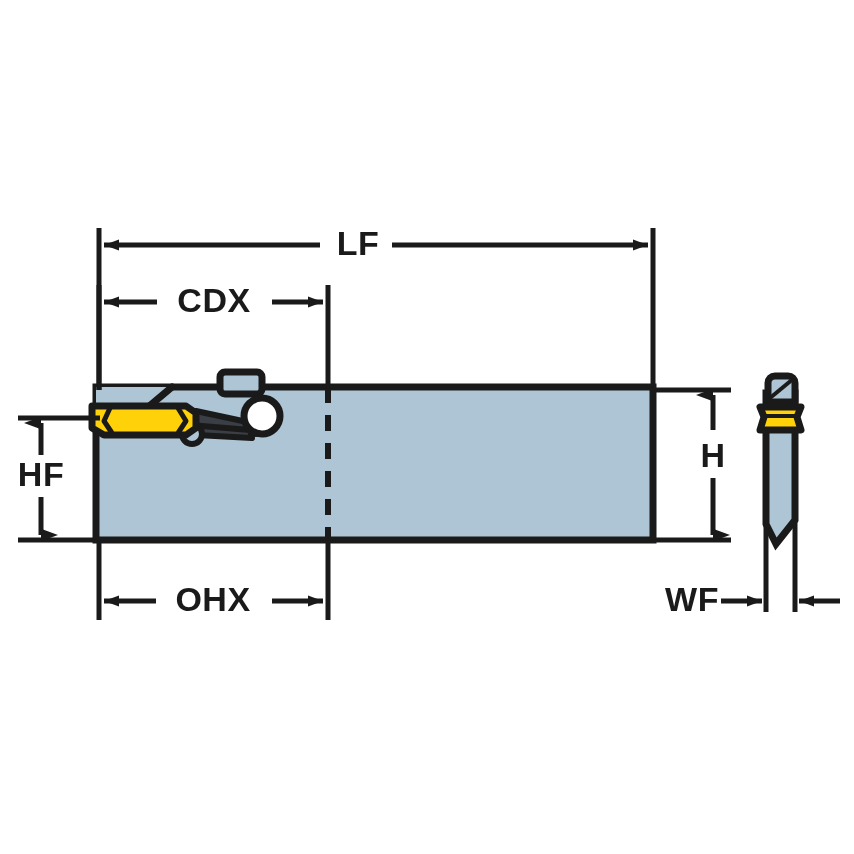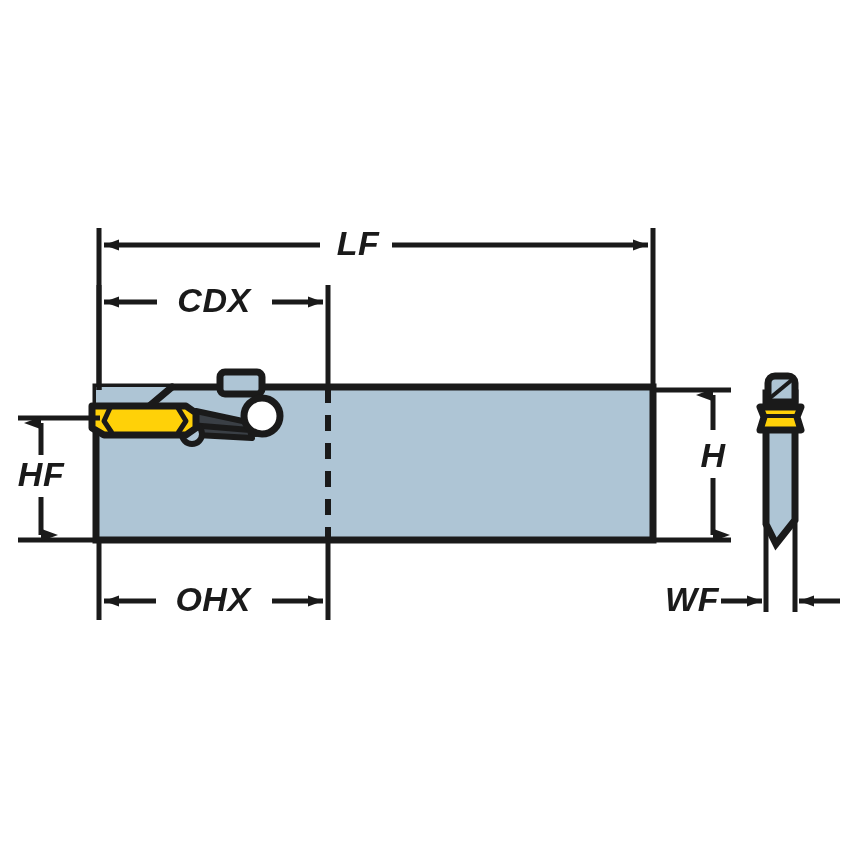--- a/index.html
+++ b/index.html
@@ -11,21 +11,20 @@
     width: 854px;
     height: 854px;
     font-family: "Liberation Sans", sans-serif;
     overflow: hidden;
   }
   #drawing-root {
     position: relative;
     width: 854px;
     height: 854px;
     background: #ffffff;
-    font-style: italic;
   }
   svg.drawing {
     display: block;
     width: 854px;
     height: 854px;
   }
   .dim-label {
     font-family: "Liberation Sans", sans-serif;
     font-weight: bold;
     font-size: 34px;

